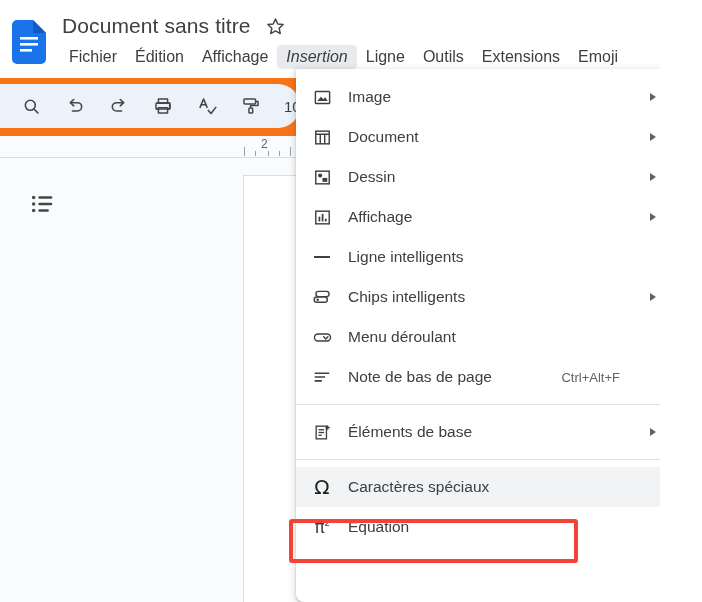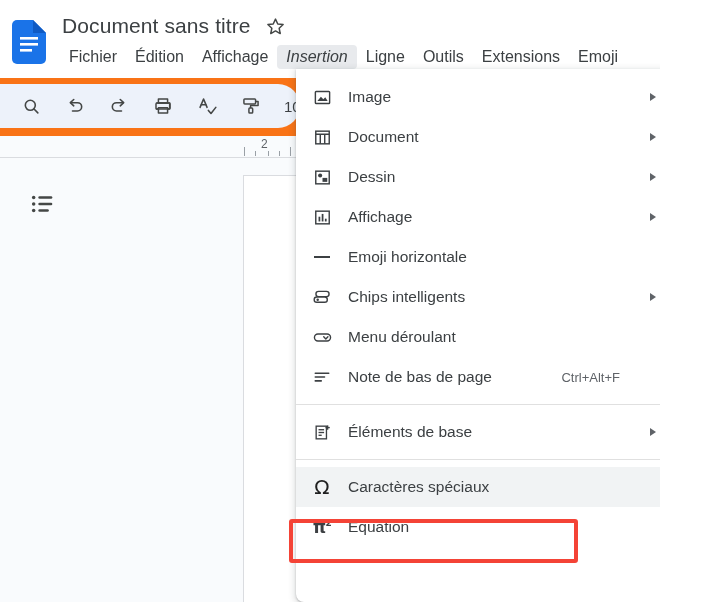--- a/index.html
+++ b/index.html
@@ -256,21 +256,20 @@
     line-height: 1;
     font-family: "DejaVu Sans", sans-serif;
     color: #1f1f1f;
   }
   .pi-sq {
     font-size: 17px;
     line-height: 1;
     font-family: "DejaVu Sans", sans-serif;
     color: #3c4043;
     letter-spacing: -0.5px;
-    font-weight: bold;
   }
   .hline-glyph {
     display: block;
     width: 16px;
     height: 2px;
     background: #3c4043;
   }
 
   
   .annot-box {
@@ -462,21 +461,21 @@
           </svg>
         </span>
         <span class="dd-label">Affichage</span>
         <span class="dd-arrow"></span>
       </div>
 
       <div class="dd-item">
         <span class="dd-icon">
           <span class="hline-glyph"></span>
         </span>
-        <span class="dd-label">Emoji horizontale</span>
+        <span class="dd-label">Ligne intelligents</span>
       </div>
 
 
       <div class="dd-item">
         <span class="dd-icon">
           <svg width="21" height="21" viewBox="0 0 24 24" fill="none" stroke="#3c4043" stroke-width="1.6">
             <rect x="4.5" y="5" width="15" height="6" rx="3"></rect>
             <rect x="2.5" y="11.5" width="15" height="6" rx="3" fill="#ffffff"></rect>
             <circle cx="6.5" cy="14.5" r="1.4" fill="#3c4043" stroke="none"></circle>
           </svg>

